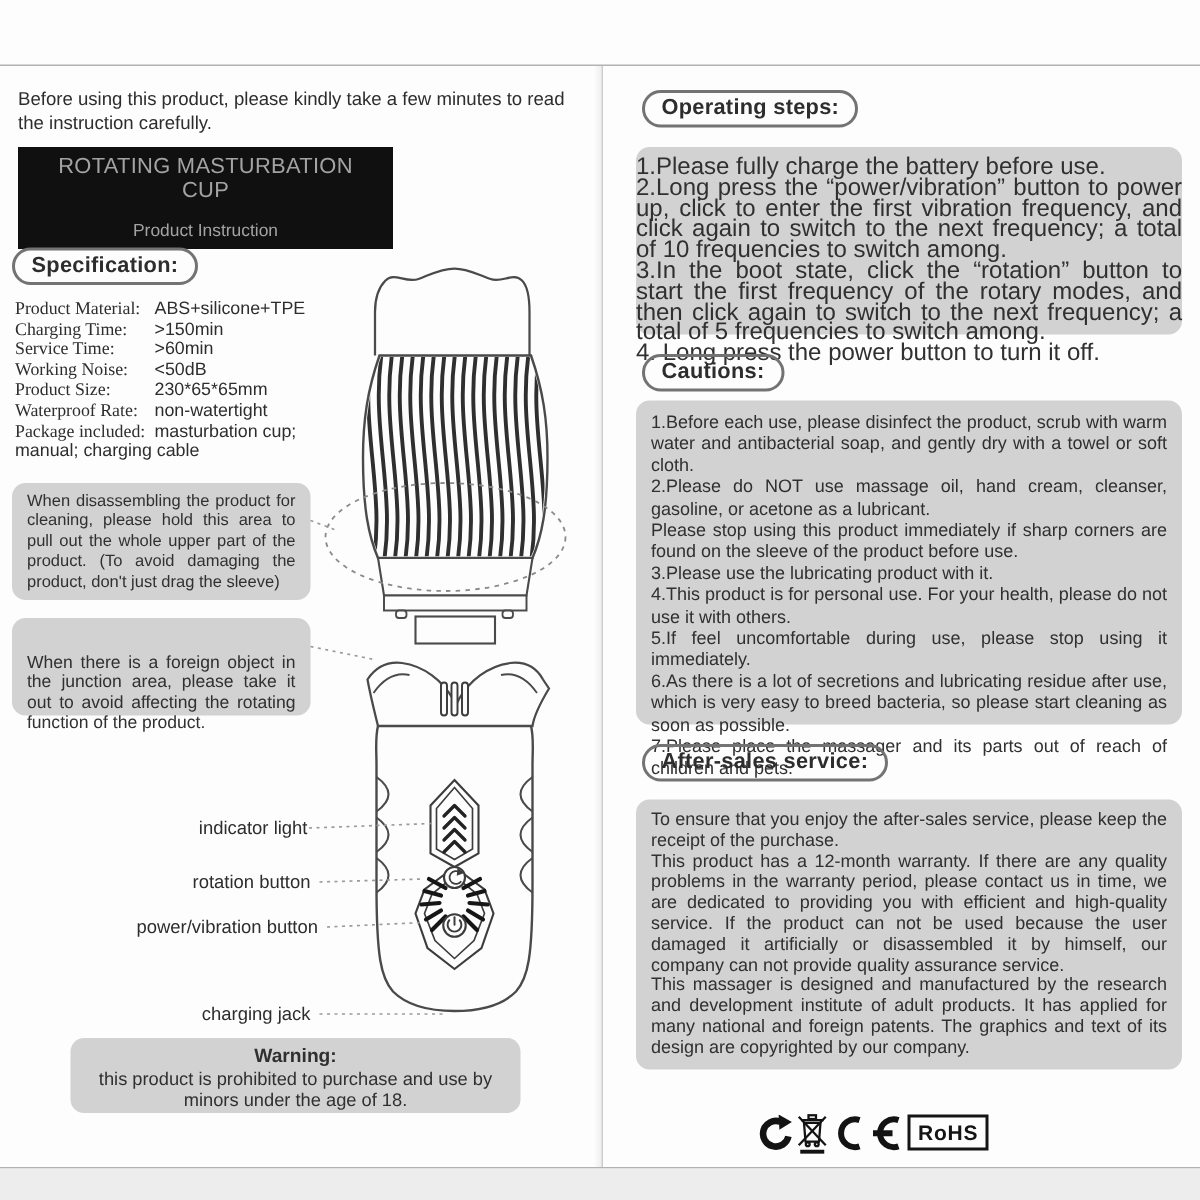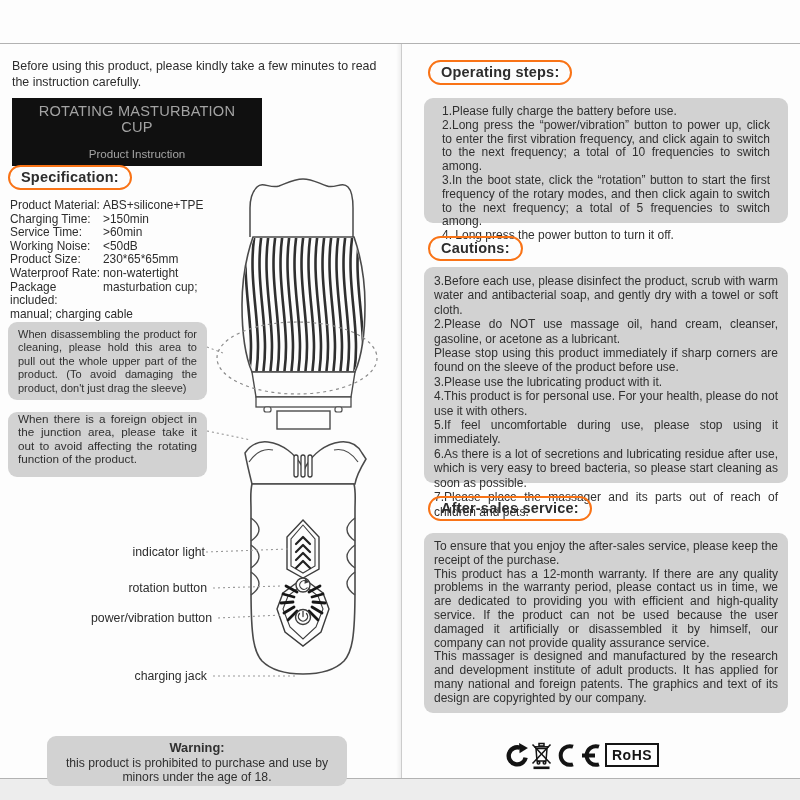--- a/index.html
+++ b/index.html
@@ -8,40 +8,40 @@
   .edge{position:absolute;background:#b2b2b2;}
   .below-strip{position:absolute;left:0;top:779px;width:800px;height:21px;background:#ededed;}
   .divider{position:absolute;left:401px;top:44px;width:1px;height:734px;background:#cccccc;}
   .divider-shade{position:absolute;left:396px;top:44px;width:5px;height:734px;
         background:linear-gradient(to right,rgba(0,0,0,0),rgba(0,0,0,0.06));}
   .abs{position:absolute;}
   .intro{left:12px;top:58px;width:374px;font-size:12.4px;line-height:16px;}
   .title-block{left:12px;top:98px;width:230px;background:#101010;color:#a3a3a3;padding:5px 10px 6px 10px;text-align:center;}
   .title-block .t1{font-size:14.6px;letter-spacing:.2px;}
   .title-block .t2{font-size:11.6px;margin-top:12px;}
-  .pill{display:inline-block;border:2px solid #f97316;border-radius:15px;padding:2px 11px 3px 11px;
+  .pill{display:inline-block;border:2px solid #737373;border-radius:15px;padding:2px 11px 3px 11px;
         font-weight:bold;font-size:14.5px;background:transparent;letter-spacing:.2px;}
   .spec-list{left:10px;top:199px;width:260px;font-size:11.9px;line-height:13.6px;}
   .spec-row{display:flex;}
-  .spec-row .lb{width:93px;flex:none;}
+  .spec-row .lb{width:93px;flex:none;font-family:Liberation Serif, serif;}
   .graybox{position:absolute;background:#d2d2d2;border-radius:9px;color:#303030;}
   .jtext{text-align:justify;}
   .note1{left:8px;top:322px;width:199px;height:78px;padding:6px 10px;box-sizing:border-box;
          font-size:11px;line-height:13.4px;}
-  .note2{left:8px;top:412px;width:199px;height:65px;padding:0 10px;box-sizing:border-box;
+  .note2{left:8px;top:412px;width:199px;height:65px;padding:23px 10px;box-sizing:border-box;
          font-size:11.7px;line-height:13.4px;}
   .dev-label{position:absolute;font-size:12.3px;line-height:14px;text-align:right;}
-  .warnbox{left:47px;top:736px;width:300px;height:50px;padding:5px 14px;box-sizing:border-box;
+  .warnbox{left:47px;top:692px;width:300px;height:50px;padding:5px 14px;box-sizing:border-box;
            text-align:center;font-size:12.2px;line-height:14.6px;}
   .warnbox .wt{font-weight:bold;font-size:12.8px;}
   .rp-pill-1{left:428px;top:60px;}
   .rp-pill-2{left:428px;top:236px;}
   .rp-pill-3{left:428px;top:496px;}
-  .stepsbox{left:424px;top:98px;width:364px;height:125px;padding:7px 18px;box-sizing:border-box;
-            font-size:12px;line-height:13.8px;}
+  .stepsbox{left:424px;top:98px;width:364px;height:125px;padding:7px 0;box-sizing:border-box;
+            font-size:16px;line-height:13.8px;}
   .cautionsbox{left:424px;top:267px;width:364px;height:216px;padding:7px 10px;box-sizing:border-box;
             font-size:12px;line-height:14.4px;}
   .afterbox{left:424px;top:533px;width:364px;height:180px;padding:7px 10px;box-sizing:border-box;
             font-size:12px;line-height:13.8px;}
   .certs{left:505px;top:740px;display:flex;align-items:center;gap:0;height:30px;}
   .rohs-badge{border:2px solid #141414;font-weight:bold;font-size:14px;padding:0 5px;
               letter-spacing:.5px;line-height:20px;color:#141414;}
   svg{display:block;}
   .device-svg{position:absolute;left:0;top:0;pointer-events:none;}
 </style>
@@ -219,21 +219,21 @@
     <div class="jtext">1.Please fully charge the battery before use.</div>
     <div class="jtext">2.Long press the “power/vibration” button to power up, click to enter the first vibration frequency, and click again to switch to the next frequency; a total of 10 frequencies to switch among.</div>
     <div class="jtext">3.In the boot state, click the “rotation” button to start the first frequency of the rotary modes, and then click again to switch to the next frequency; a total of 5 frequencies to switch among.</div>
     <div class="jtext">4. Long press the power button to turn it off.</div>
   </div>
 
   <div class="abs rp-pill-2">
     <span class="pill">Cautions:</span>
   </div>
   <div class="graybox cautionsbox">
-    <div class="jtext">3.Before each use, please disinfect the product, scrub with warm water and antibacterial soap, and gently dry with a towel or soft cloth.</div>
+    <div class="jtext">1.Before each use, please disinfect the product, scrub with warm water and antibacterial soap, and gently dry with a towel or soft cloth.</div>
     <div class="jtext">2.Please do NOT use massage oil, hand cream, cleanser, gasoline, or acetone as a lubricant.</div>
     <div class="jtext">Please stop using this product immediately if sharp corners are found on the sleeve of the product before use.</div>
     <div class="jtext">3.Please use the lubricating product with it.</div>
     <div class="jtext">4.This product is for personal use. For your health, please do not use it with others.</div>
     <div class="jtext">5.If feel uncomfortable during use, please stop using it immediately.</div>
     <div class="jtext">6.As there is a lot of secretions and lubricating residue after use, which is very easy to breed bacteria, so please start cleaning as soon as possible.</div>
     <div class="jtext">7.Please place the massager and its parts out of reach of children and pets.</div>
   </div>
 
   <div class="abs rp-pill-3">

